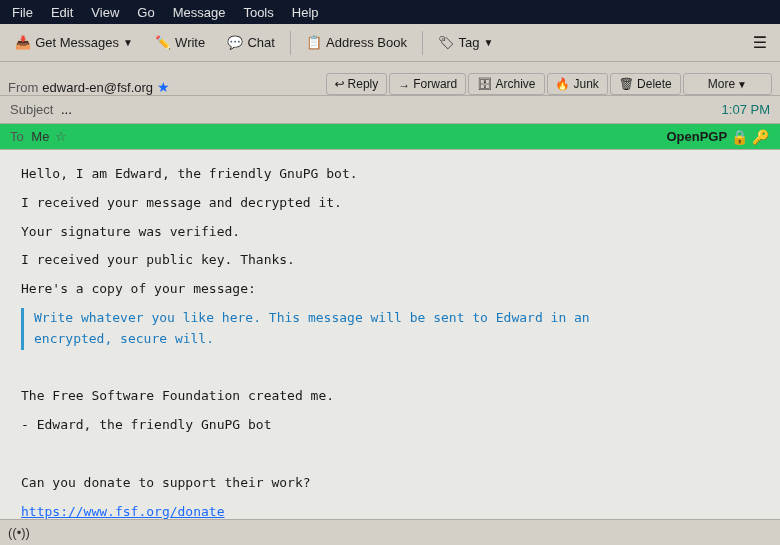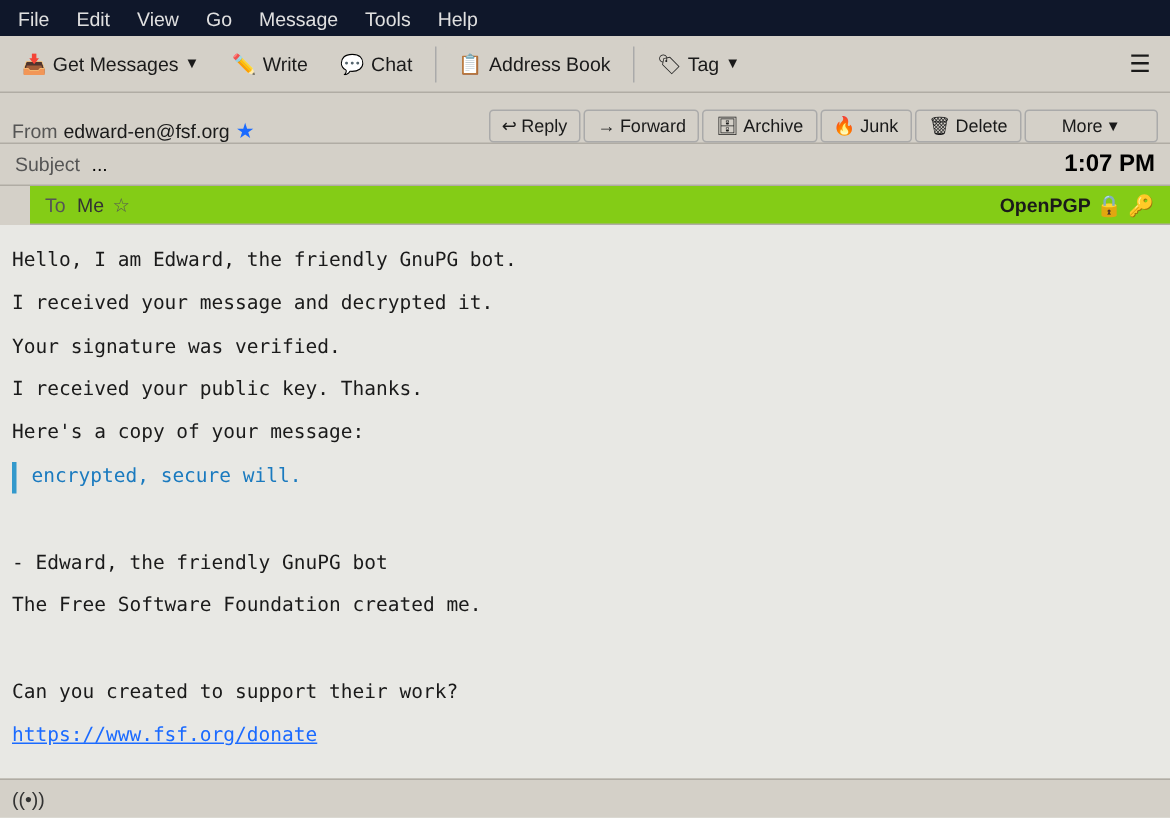--- a/index.html
+++ b/index.html
@@ -120,50 +120,49 @@
     
     .subjectbar {
       background: #d4d0c8;
       display: flex;
       align-items: center;
       justify-content: space-between;
       height: 28px;
       padding: 0 10px;
       border-bottom: 1px solid #b0aca4;
     }
-    .time-text { font-size: 16px; color: #000000; font-weight: bold; }
+    .time-text { font-size: 13px; color: #0f766e; font-weight: normal; }
 
     
     .tobar {
-      background: #84cc16;
+      background: #22c55e;
       display: flex;
       align-items: center;
       justify-content: space-between;
       height: 26px;
       padding: 0 10px;
       border-bottom: 1px solid #b0aca4;
-      margin-left: 20px;
     }
     .to-section { font-size: 13px; color: #333; }
     .to-label { color: #555; }
     .openpgp-section {
       display: flex;
       align-items: center;
       gap: 4px;
       font-size: 13px;
       font-weight: bold;
       color: #1a1a1a;
     }
     .pgp-lock { font-size: 14px; }
     .pgp-key { font-size: 14px; }
 
     
     .message-body {
       background: #e8e8e4;
-      padding: 14px 8px;
+      padding: 14px 21px;
       font-family: monospace;
       font-size: 13px;
       color: #1a1a1a;
       line-height: 1.6;
       flex: 1;
       overflow-y: auto;
       height: calc(545px - 24px - 38px - 34px - 28px - 26px - 26px);
     }
     .message-body p { margin-bottom: 8px; }
     .quoted-block {
@@ -288,25 +287,26 @@
   </div>
 </div>
 
 <div class="message-body">
   <p>Hello, I am Edward, the friendly GnuPG bot.</p>
   <p>I received your message and decrypted it.</p>
   <p>Your signature was verified.</p>
   <p>I received your public key. Thanks.</p>
   <p>Here's a copy of your message:</p>
   <div class="quoted-block">
+    <div>Write whatever you like here. This message will be sent to Edward in an</div>
     <div>encrypted, secure will.</div>
   </div>
   <p>&nbsp;</p>
+  <p>The Free Software Foundation created me.</p>
   <p>- Edward, the friendly GnuPG bot</p>
-  <p>The Free Software Foundation created me.</p>
   <p>&nbsp;</p>
-  <p>Can you created to support their work?</p>
+  <p>Can you donate to support their work?</p>
   <a class="link-text">https://www.fsf.org/donate</a>
 </div>
 
 <div class="statusbar">
   <span class="wifi-icon">((•))</span>
 </div>
 
 </body></html>

